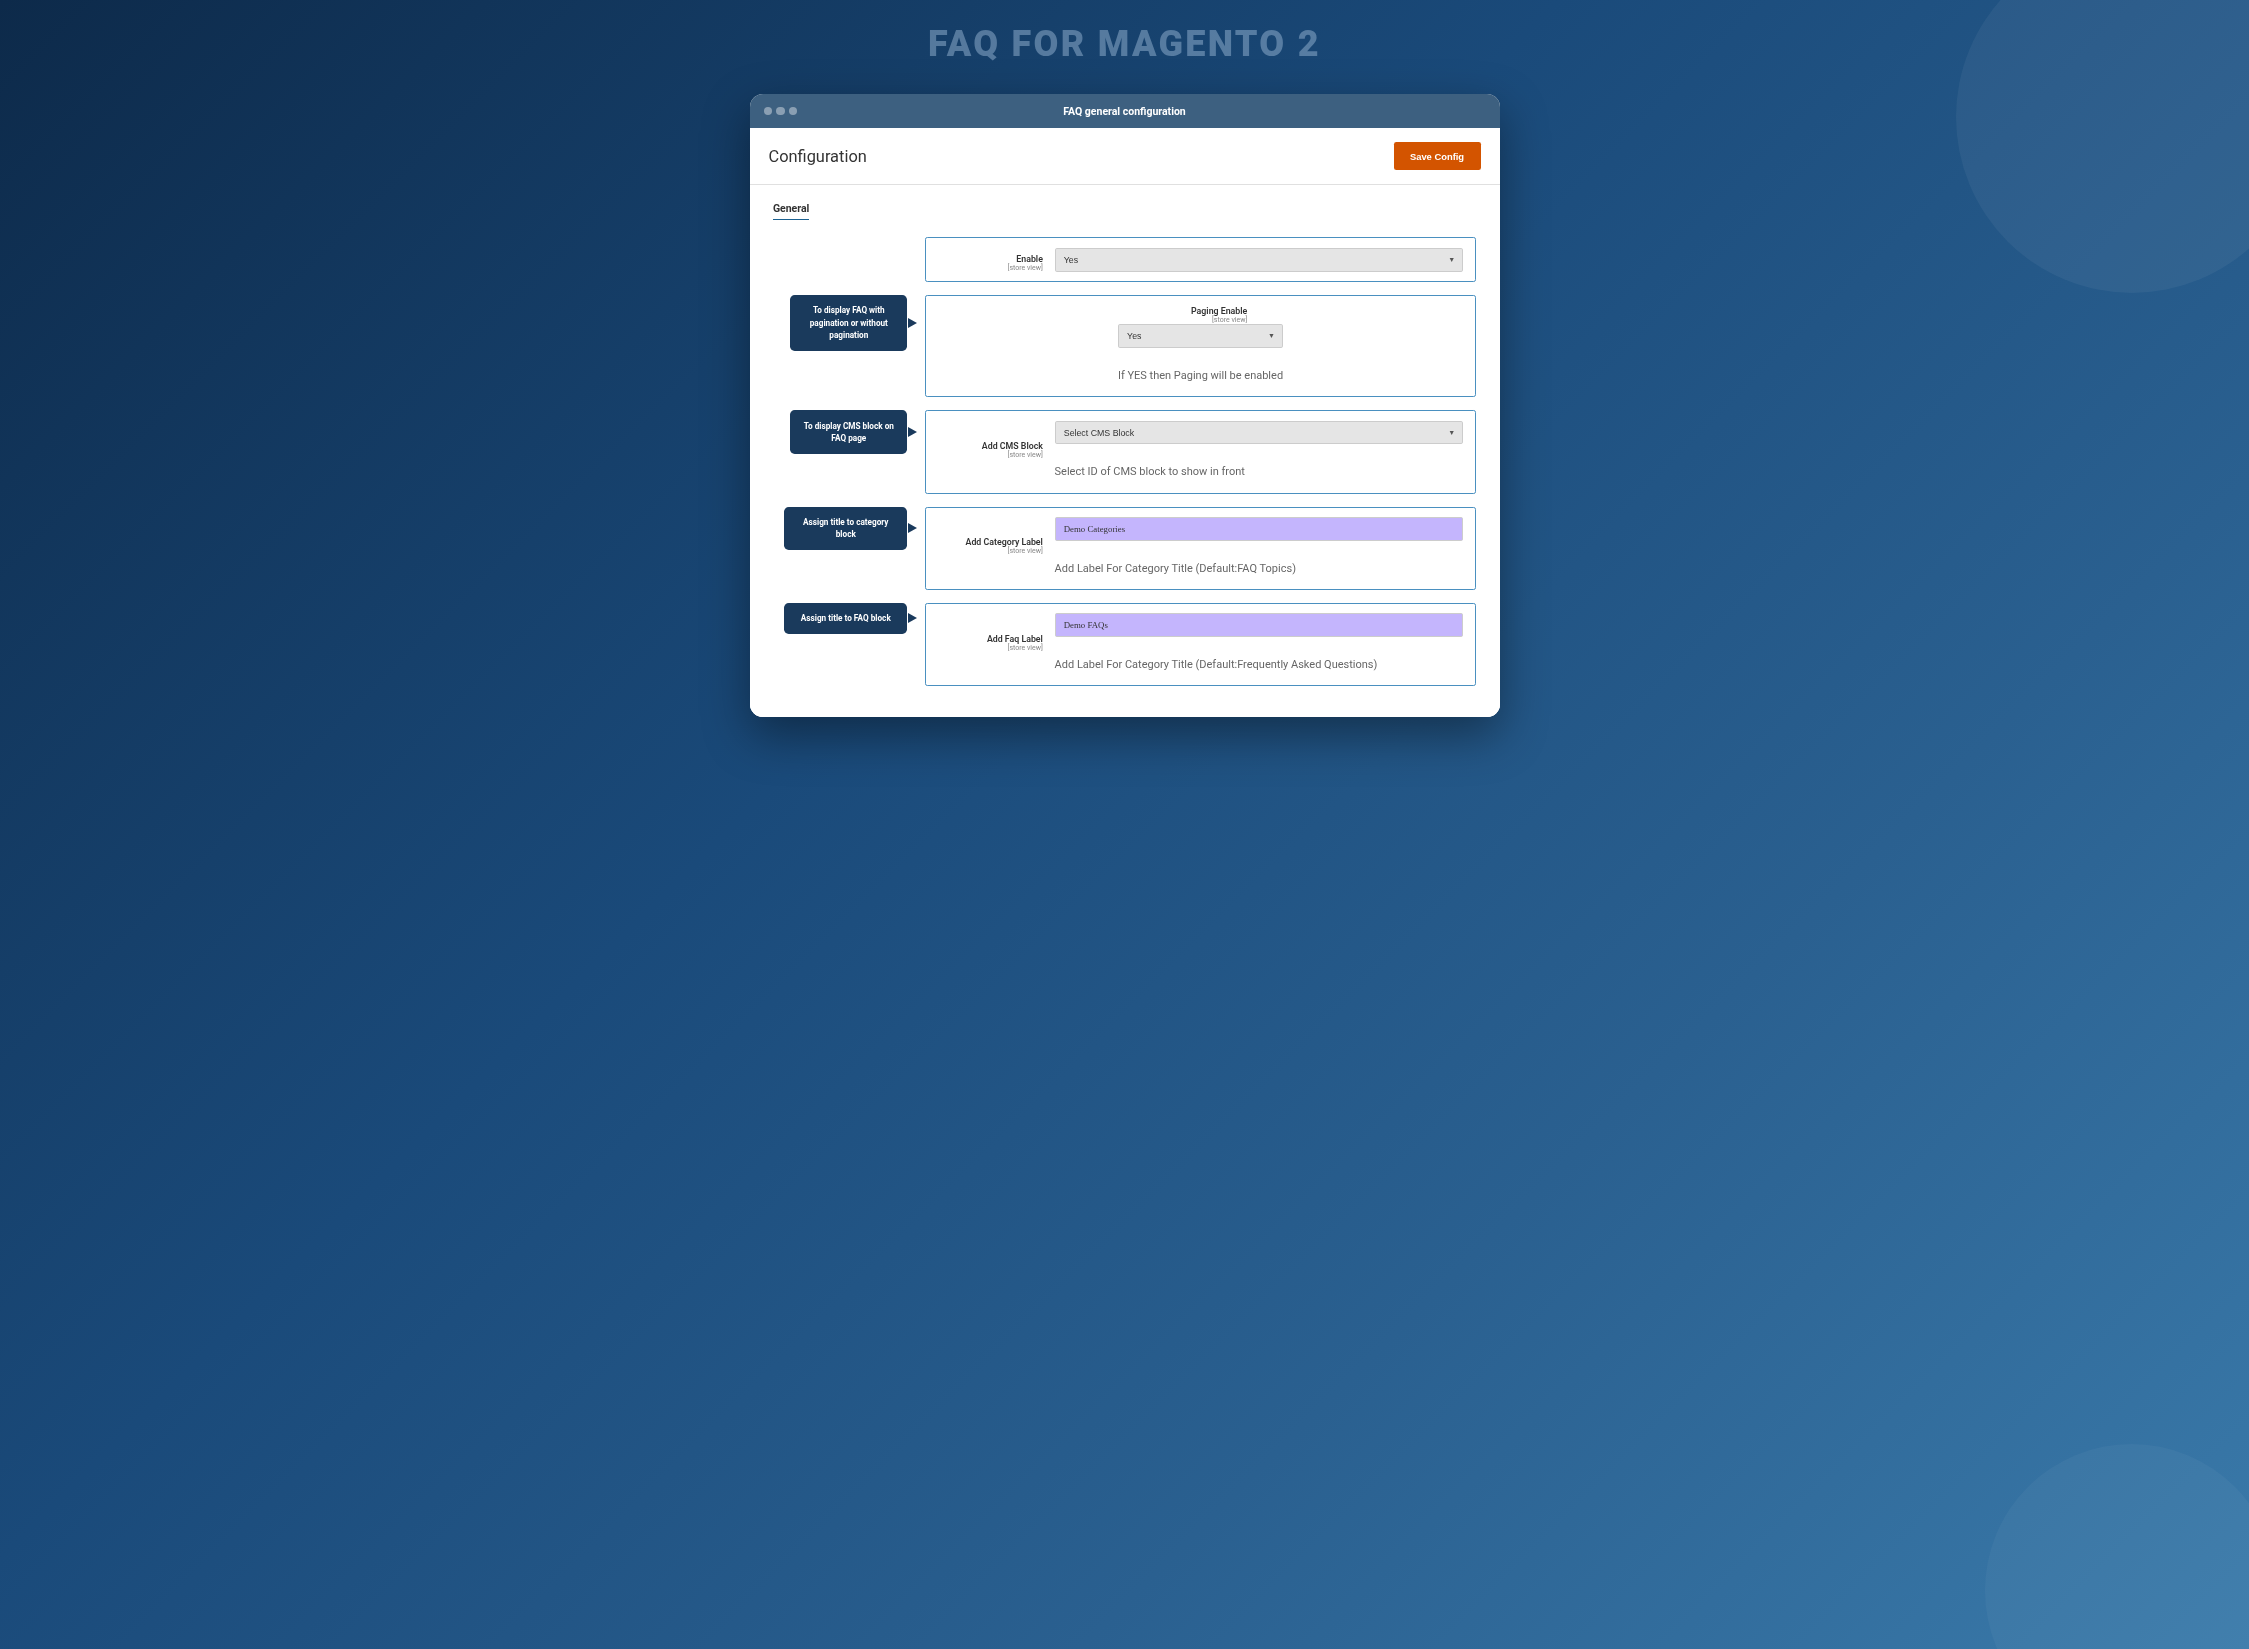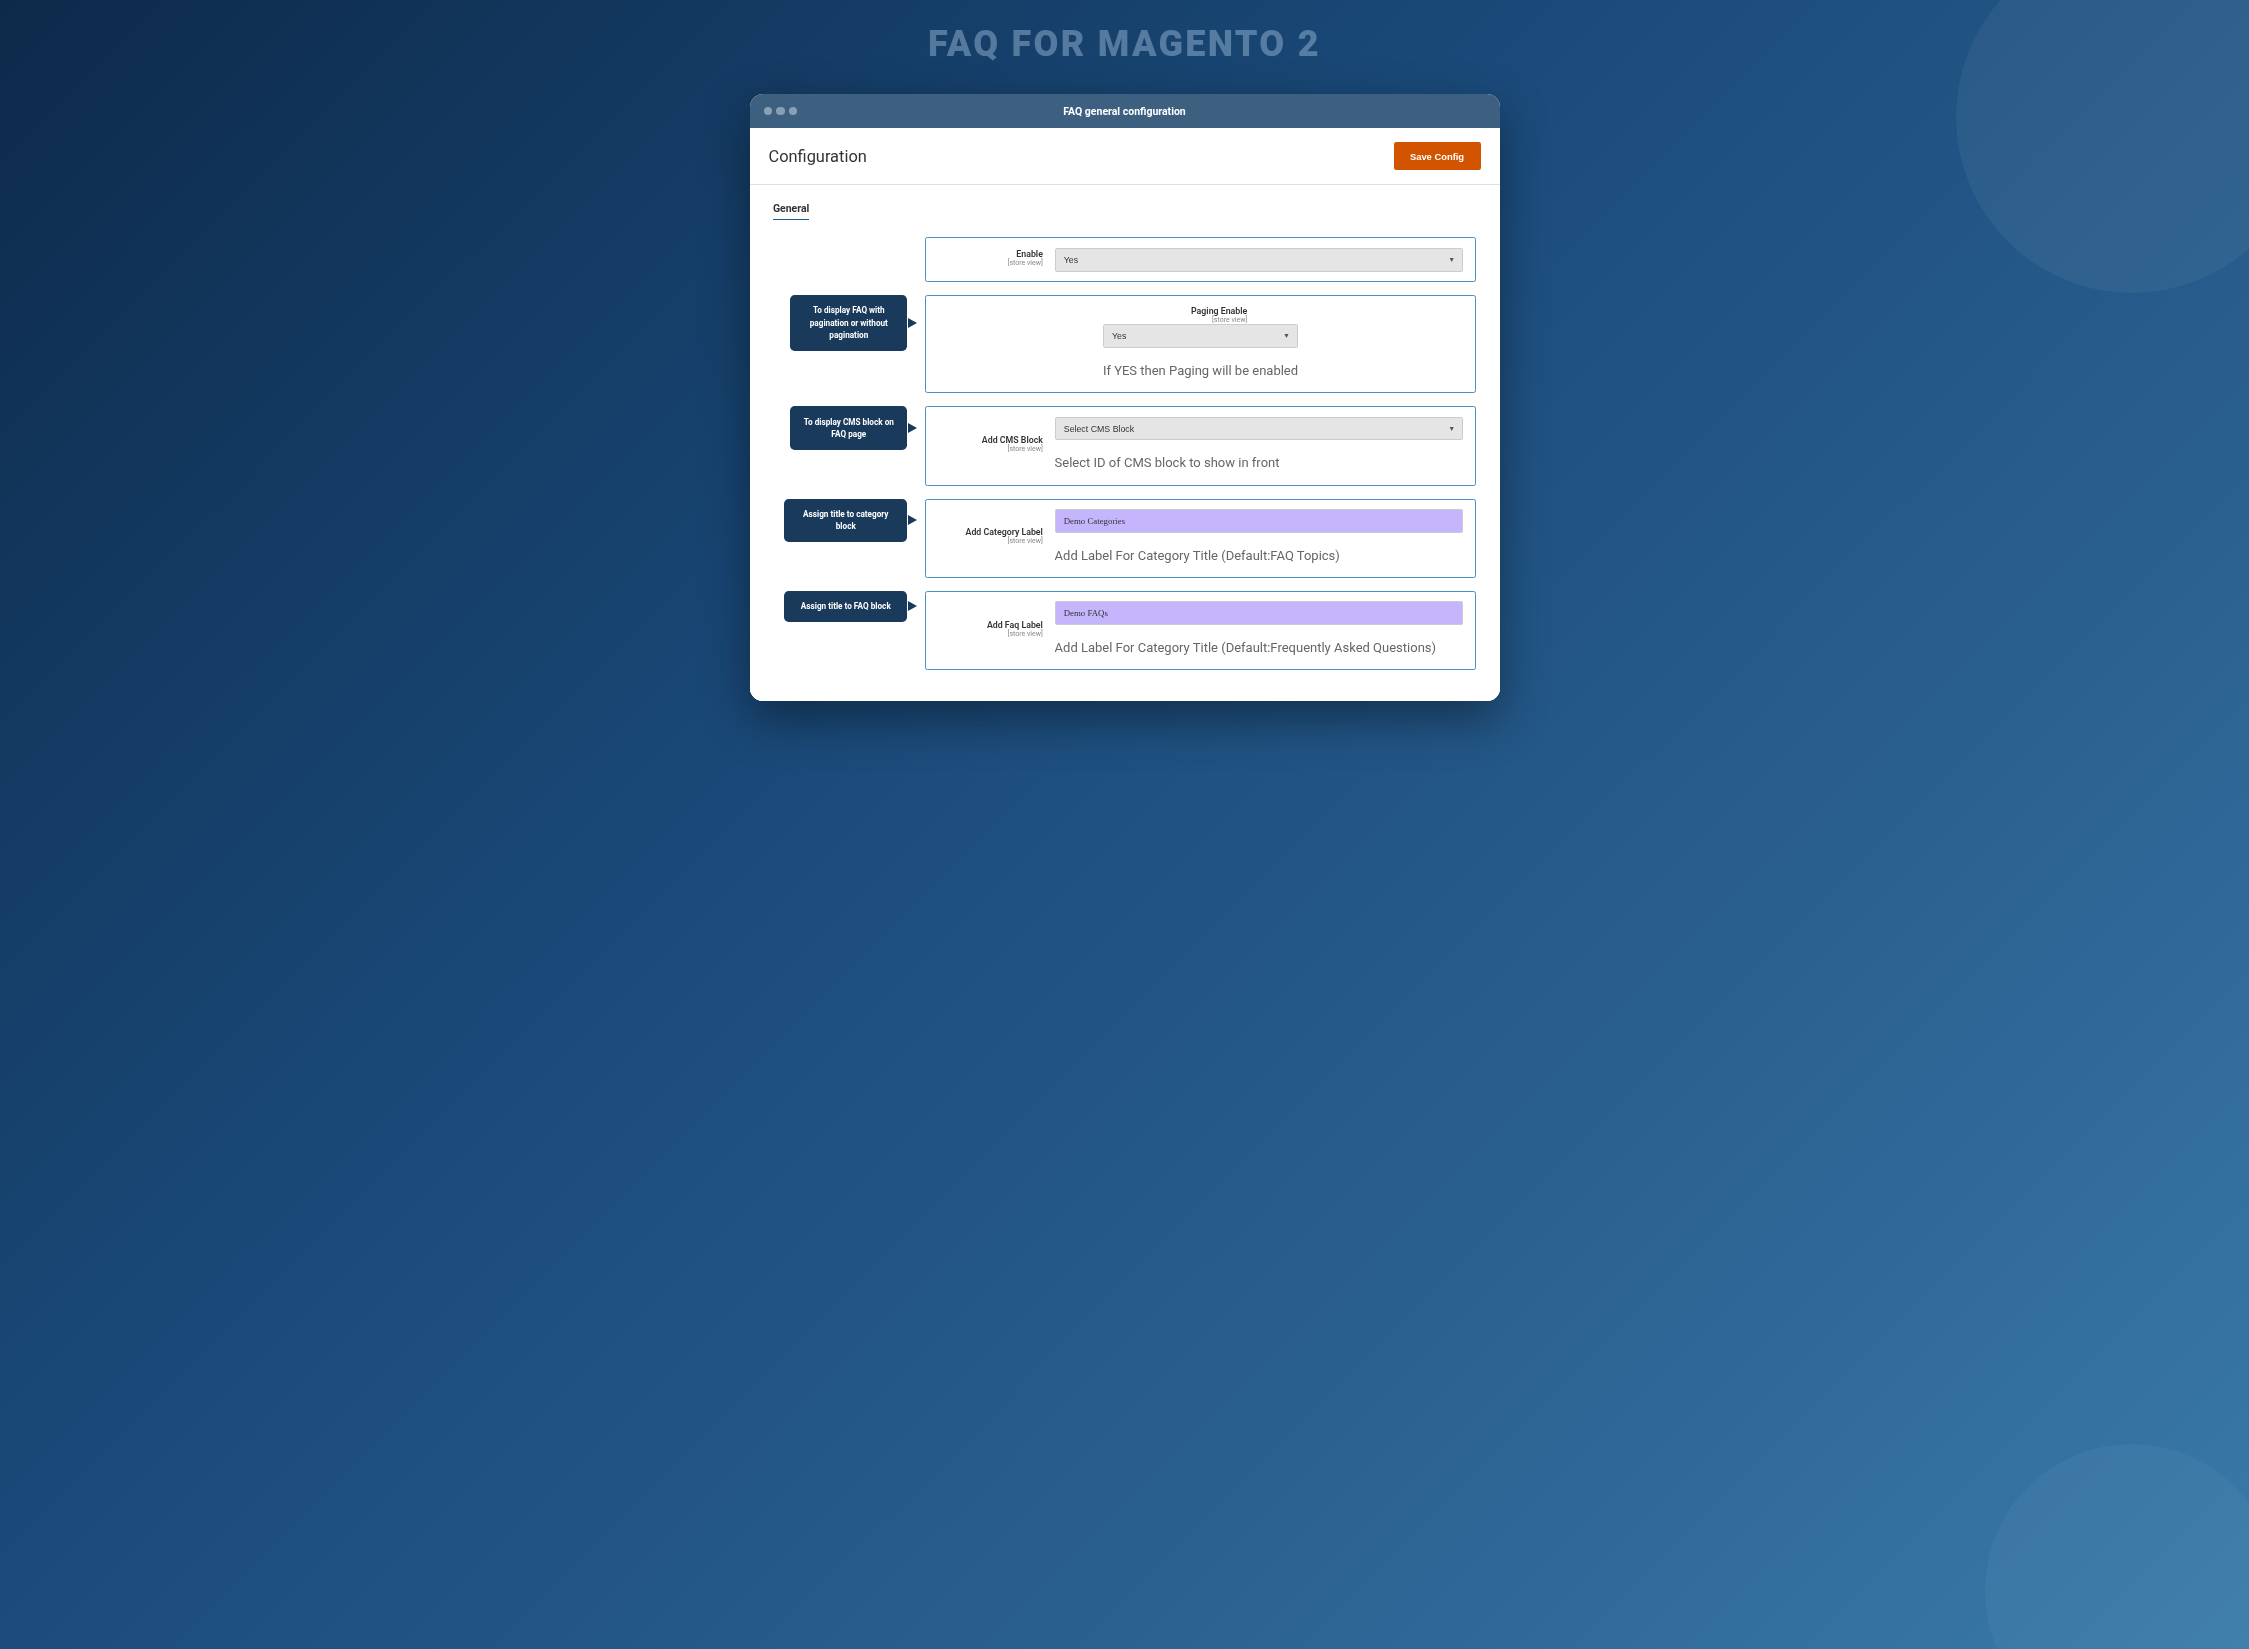--- a/index.html
+++ b/index.html
@@ -229,23 +229,23 @@
       position: absolute;
       right: 8.2px;
       top: 50%;
       transform: translateY(-50%);
       font-size: 7px;
       color: #555;
       pointer-events: none;
     }
 
     .config-hint {
-      font-size: 13px;
+      font-size: 11px;
       color: #666;
-      margin-top: 15px;
+      margin-top: 21px;
     }
 
     .config-input {
       width: 100%;
       padding: 5.9px 8.2px;
       border: 0.6px solid #ccc;
       border-radius: 1.8px;
       font-size: 8.8px;
       color: #333;
       background: #c4b5fd;
@@ -279,21 +279,21 @@
 
 
       <div class="main-content">
 
         <span class="general-tab">General</span>
 
         
         <div style="display:flex; align-items:flex-start; margin-bottom:13px; position:relative;">
           <div style="width:152px; flex-shrink:0;"></div>
           <div style="flex:1; border:1.2px solid #4a90c0; border-radius:2.3px; padding:9.4px 11.7px;">
-            <div style="display:flex; align-items:flex-start;">
+            <div style="display:flex; align-items:flex-end;">
               <div class="config-label">
                 <span class="config-label-text">Enable</span>
                 <span class="config-label-sub">[store view]</span>
               </div>
               <div class="config-field">
                 <div class="select-wrapper">
                   <select class="config-select">
                     <option>Yes</option>
                     <option>No</option>
                   </select>

